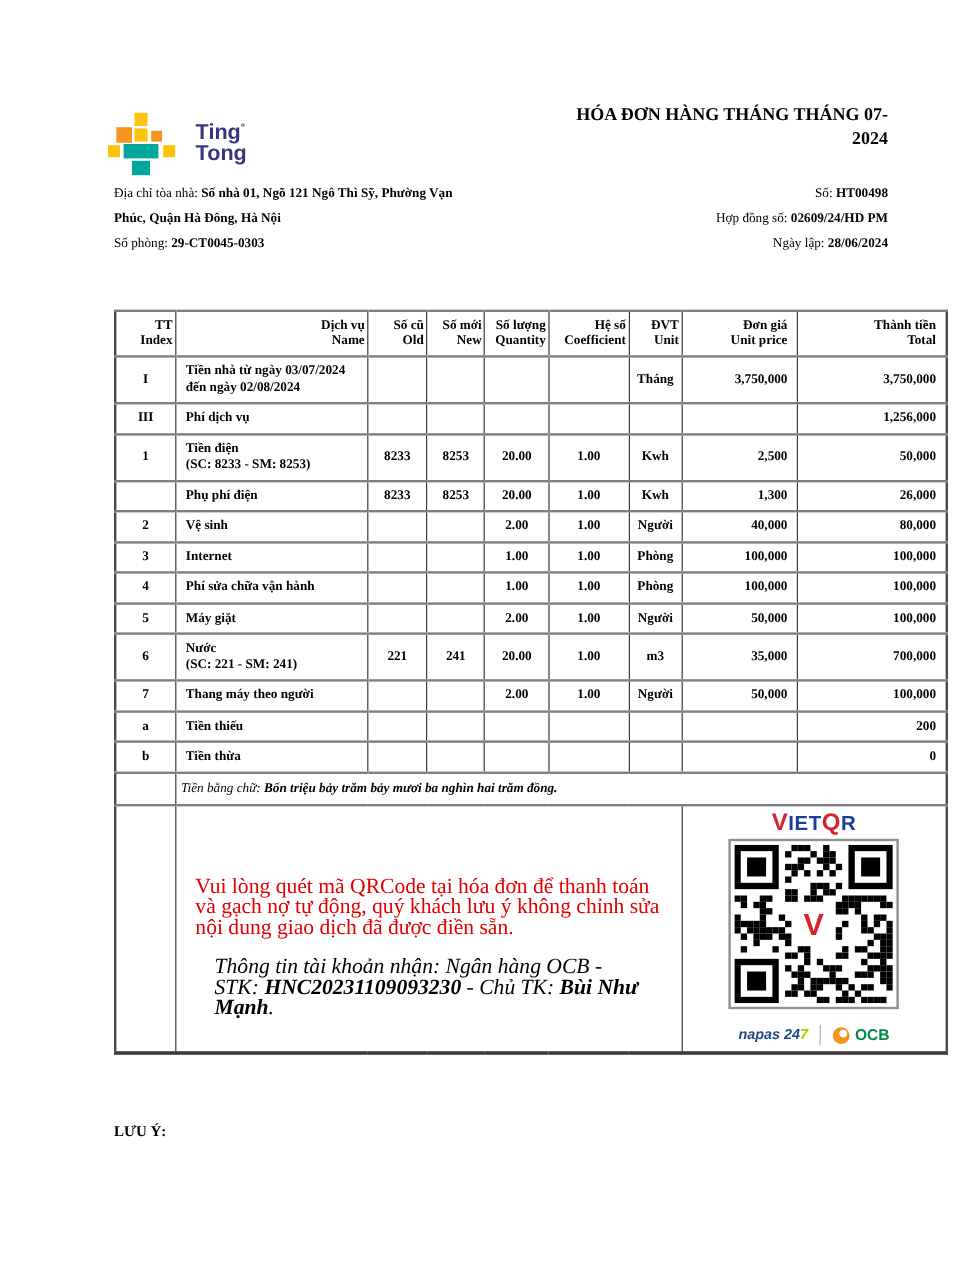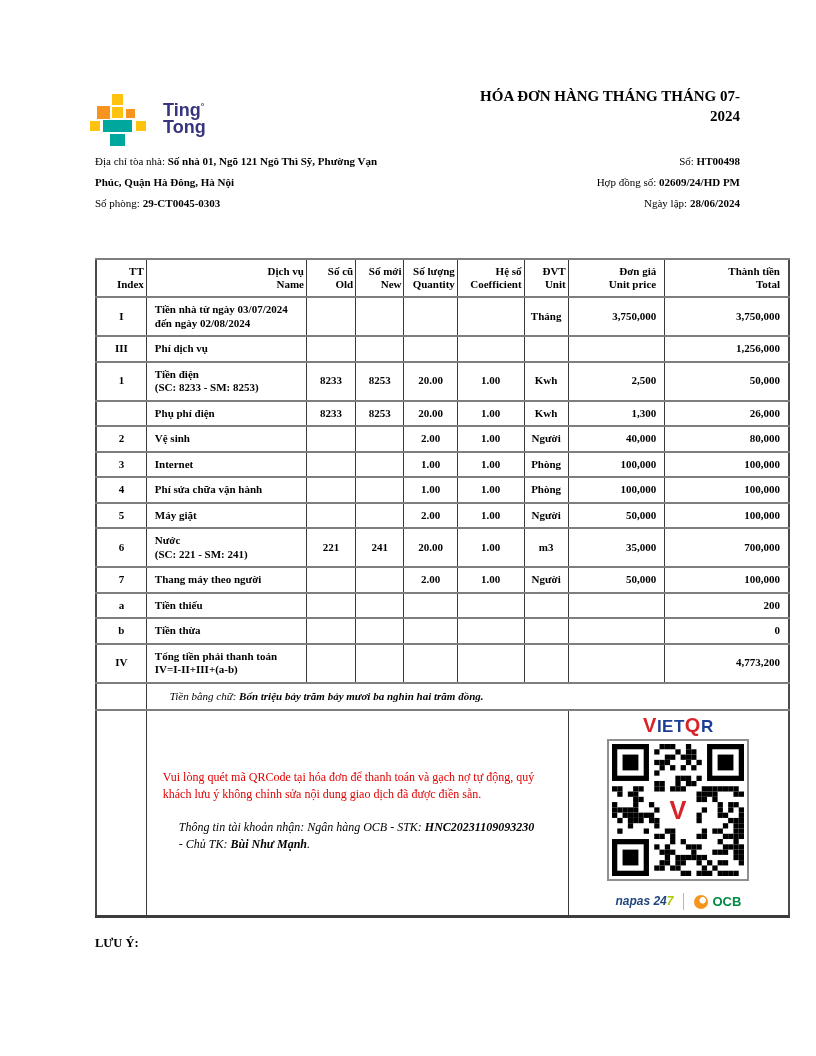--- a/index.html
+++ b/index.html
@@ -57,25 +57,25 @@
   .col-tt    { width: 49px;  text-align: center; }
   .col-name  { width: 156px; text-align: left; padding-left: 8px !important; }
   .col-old   { width: 48px;  text-align: center; }
   .col-new   { width: 47px;  text-align: center; margin-left: 44px; }
   .col-qty   { width: 52px;  text-align: center; }
   .col-coef  { width: 65px;  text-align: center; }
   .col-unit  { width: 43px;  text-align: center; }
   .col-price { width: 94px;  text-align: right; padding-right: 8px !important; }
   .col-total { width: 121px; text-align: right; padding-right: 8px !important; }
 
-  .words-cell { font-weight: normal !important; padding: 6px 23px !important; text-align: left; }
+  .words-cell { font-weight: normal !important; padding: 6px 4px !important; text-align: left; }
 
   .qr-text-cell {
     font-weight: normal !important; text-align: left; vertical-align: top !important;
-    padding: 58px 16px 0 16px !important; font-size: 12px;
+    padding: 58px 16px 0 16px !important; font-size: 18px;
   }
   .red-note { color: var(--red_notice); margin: 0 0 15px 0; line-height: 17px; }
   .acct { margin: 16px; line-height: 17px; font-style: italic; }
 
   .qr-cell { vertical-align: top !important; padding-top: 8px !important; text-align: center; }
   .vietqr-logo {
     font-family: "Liberation Sans", "DejaVu Sans", sans-serif;
     font-size: 17px; font-weight: bold; letter-spacing: 0.5px; margin-bottom: 5px;
   }
   .vq-red  { color: var(--vietqr_red); font-size: 20px; }
@@ -331,34 +331,20 @@
         <td class="col-name">
           <div>Tiền thừa</div>
         </td>
         <td class="col-old"></td>
         <td class="col-new"></td>
         <td class="col-qty"></td>
         <td class="col-coef"></td>
         <td class="col-unit"></td>
         <td class="col-price"></td>
         <td class="col-total">0</td>
-      </tr>
-      <tr>
-        <td class="col-tt">IV</td>
-        <td class="col-name">
-          <div>Tổng tiền phải thanh toán</div>
-          <div>IV=I-II+III+(a-b)</div>
-        </td>
-        <td class="col-old"></td>
-        <td class="col-new"></td>
-        <td class="col-qty"></td>
-        <td class="col-coef"></td>
-        <td class="col-unit"></td>
-        <td class="col-price"></td>
-        <td class="col-total">4,773,200</td>
       </tr>
     </tbody>
   <tbody>
     <tr>
       <td class="col-tt"></td>
       <td class="words-cell" colspan="8"><span class="i">Tiền bằng chữ: </span><span class="b i">Bốn triệu bảy trăm bảy mươi ba nghìn hai trăm đồng.</span></td>
     </tr>
     <tr>
       <td class="col-tt"></td>
       <td class="qr-text-cell" colspan="6">

